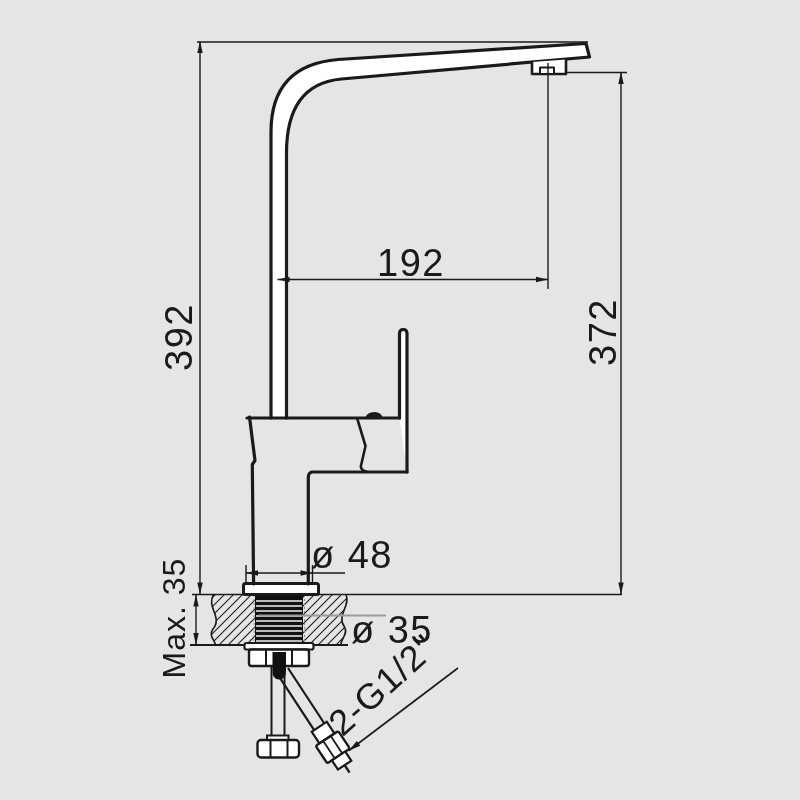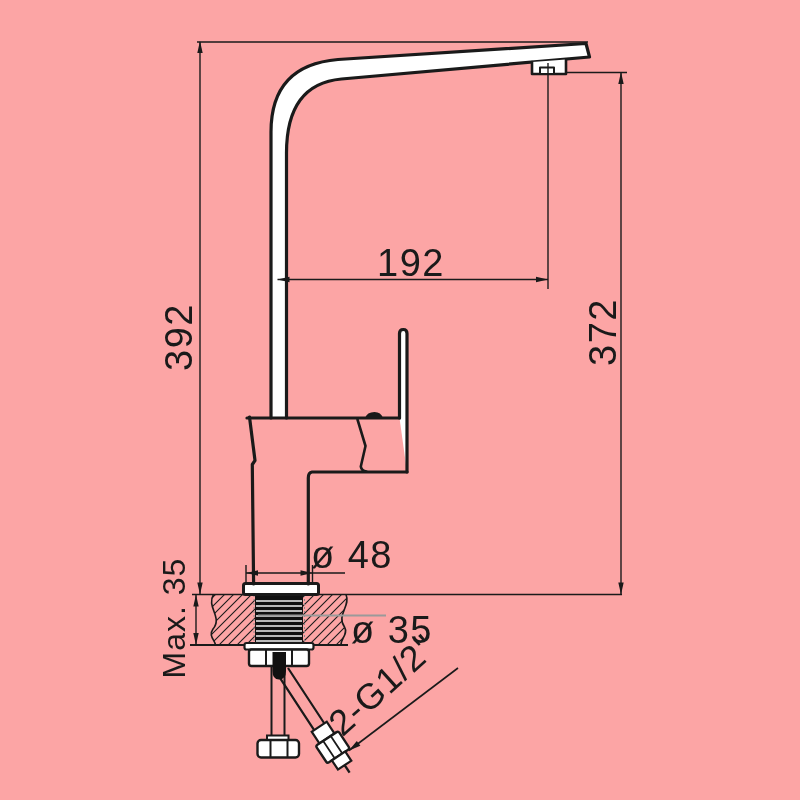--- a/index.html
+++ b/index.html
@@ -1,16 +1,16 @@
 <!DOCTYPE html>
 <html><head>
 <meta charset="utf-8">
 <style>
   html,body{margin:0;padding:0;background:#fff;}
-  .canvas{position:relative;width:800px;height:800px;background:#fca5a5;overflow:hidden;
+  .canvas{position:relative;width:800px;height:800px;background:#e5e5e5;overflow:hidden;
           font-family:"Liberation Sans",sans-serif;}
   svg{display:block}
   text{fill:#1a1a1a;font-family:"Liberation Sans","DejaVu Sans",sans-serif;}
   .dimnum{font-size:38px;letter-spacing:1.5px;}
   .dimsmall{font-size:32px;letter-spacing:1px;}
   .dimthread{font-size:36px;letter-spacing:1px;}
 </style>
 </head>
 <body>
 

